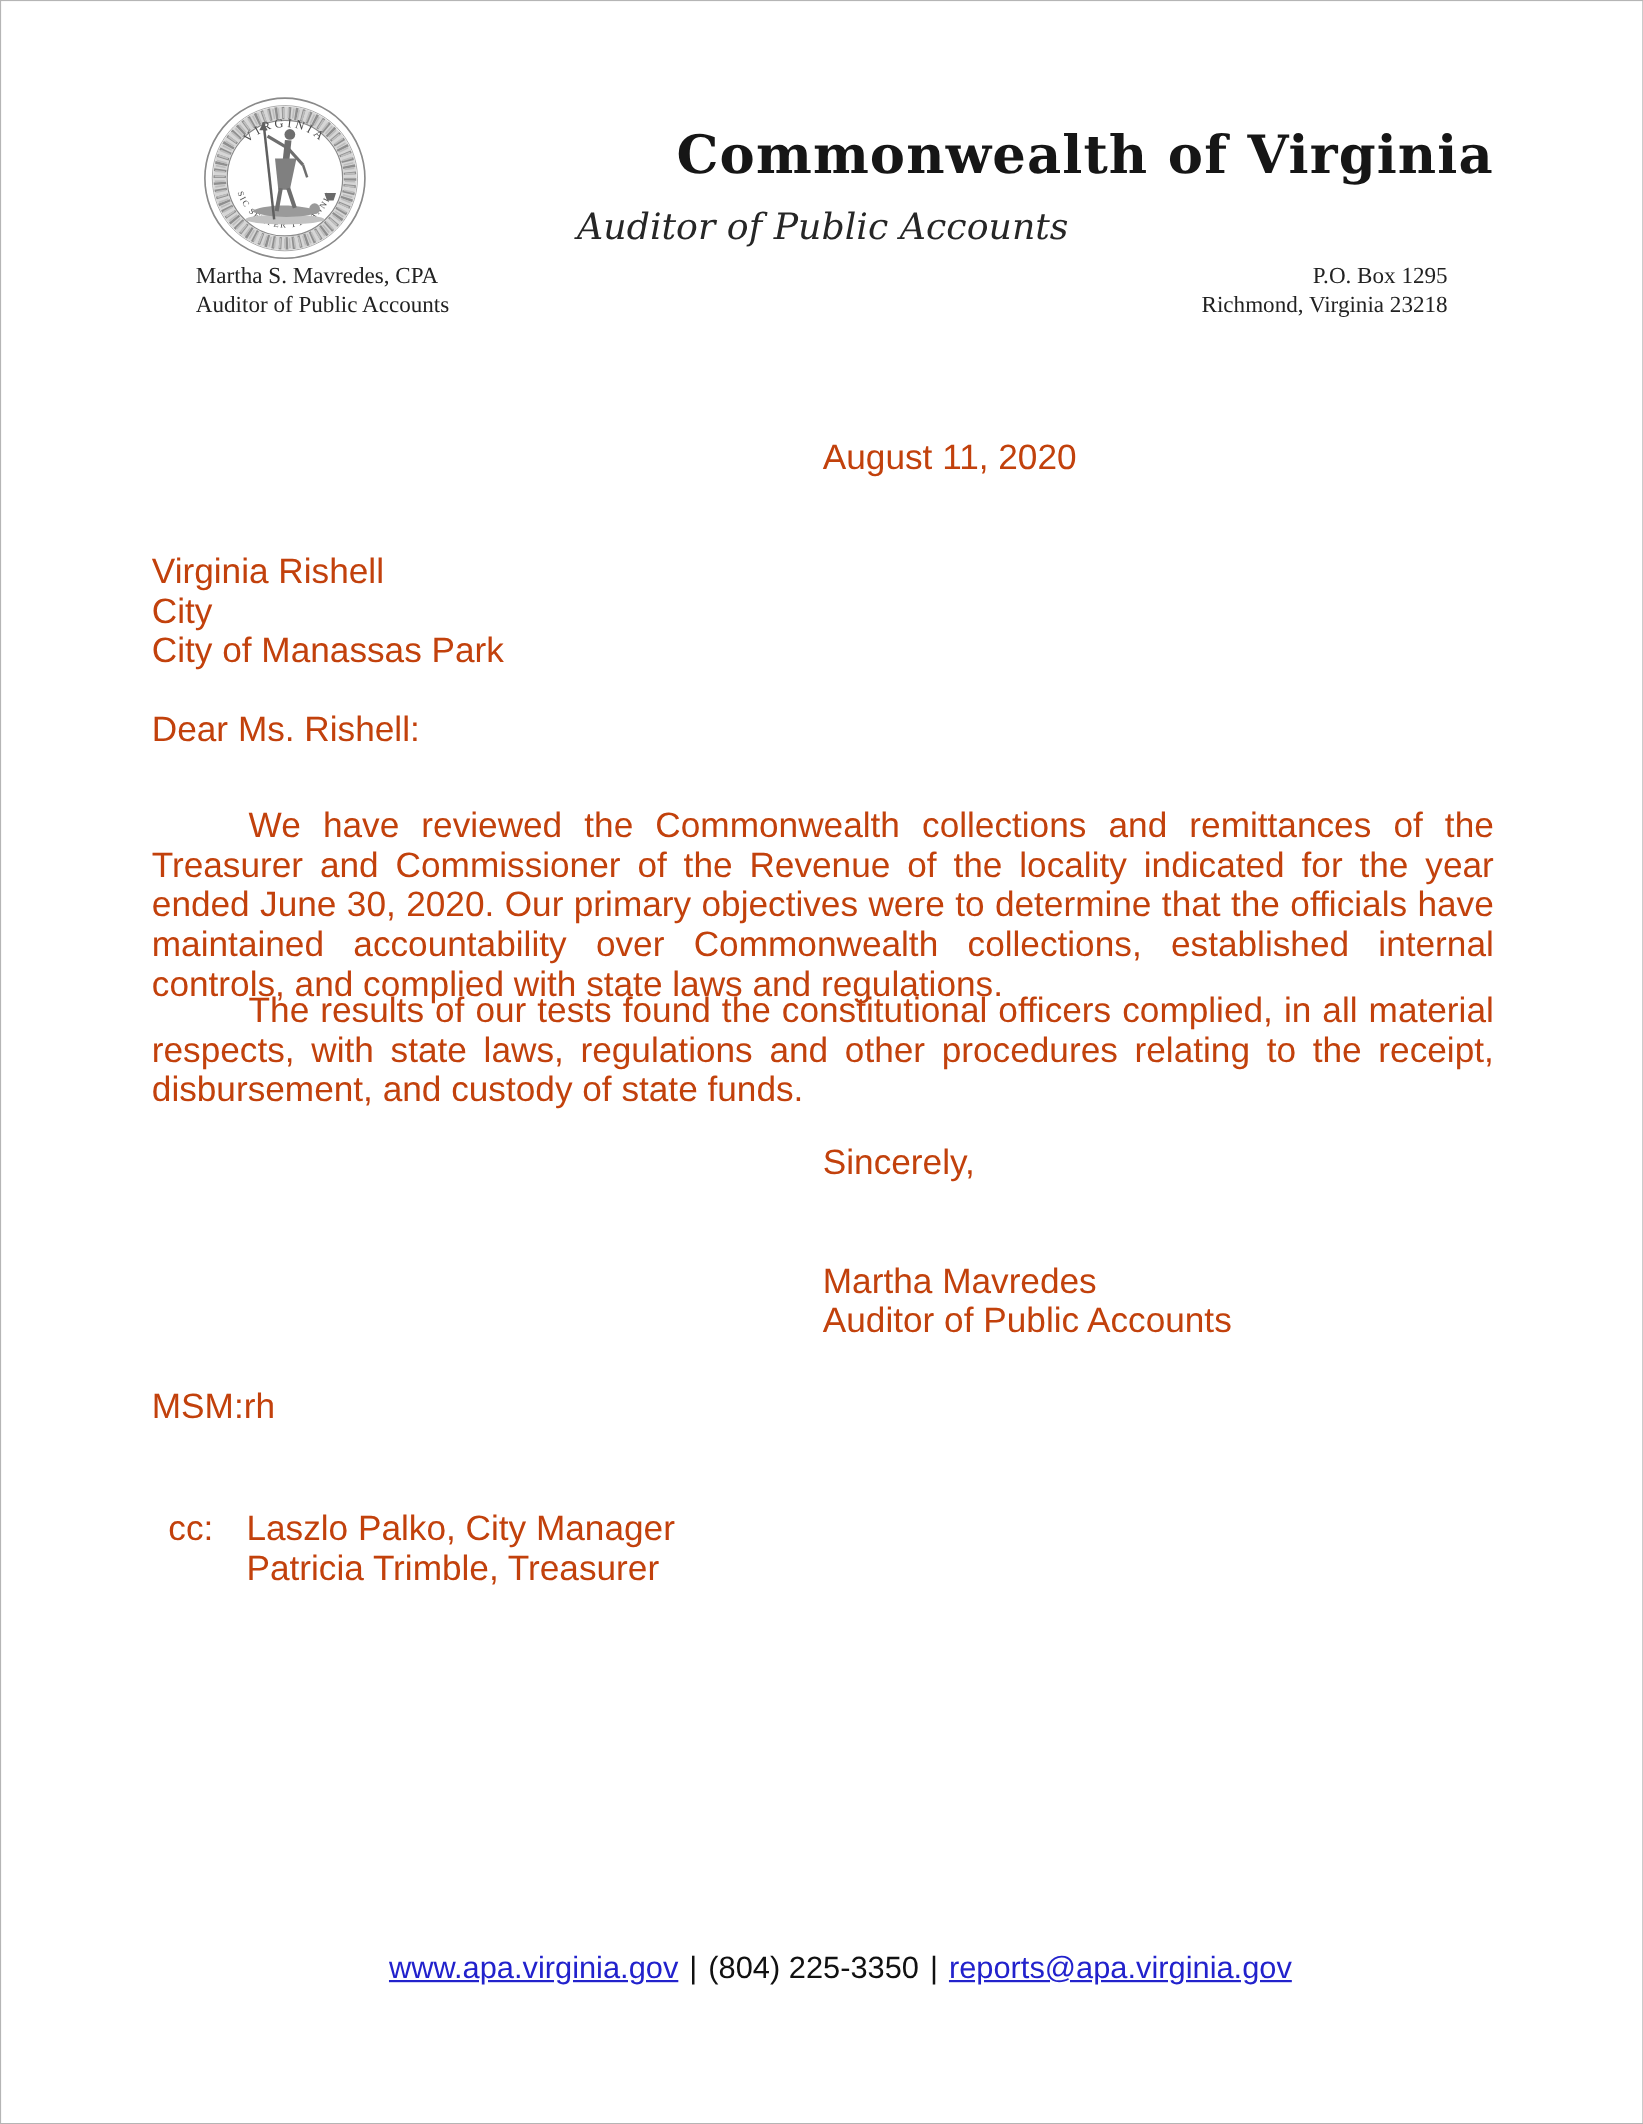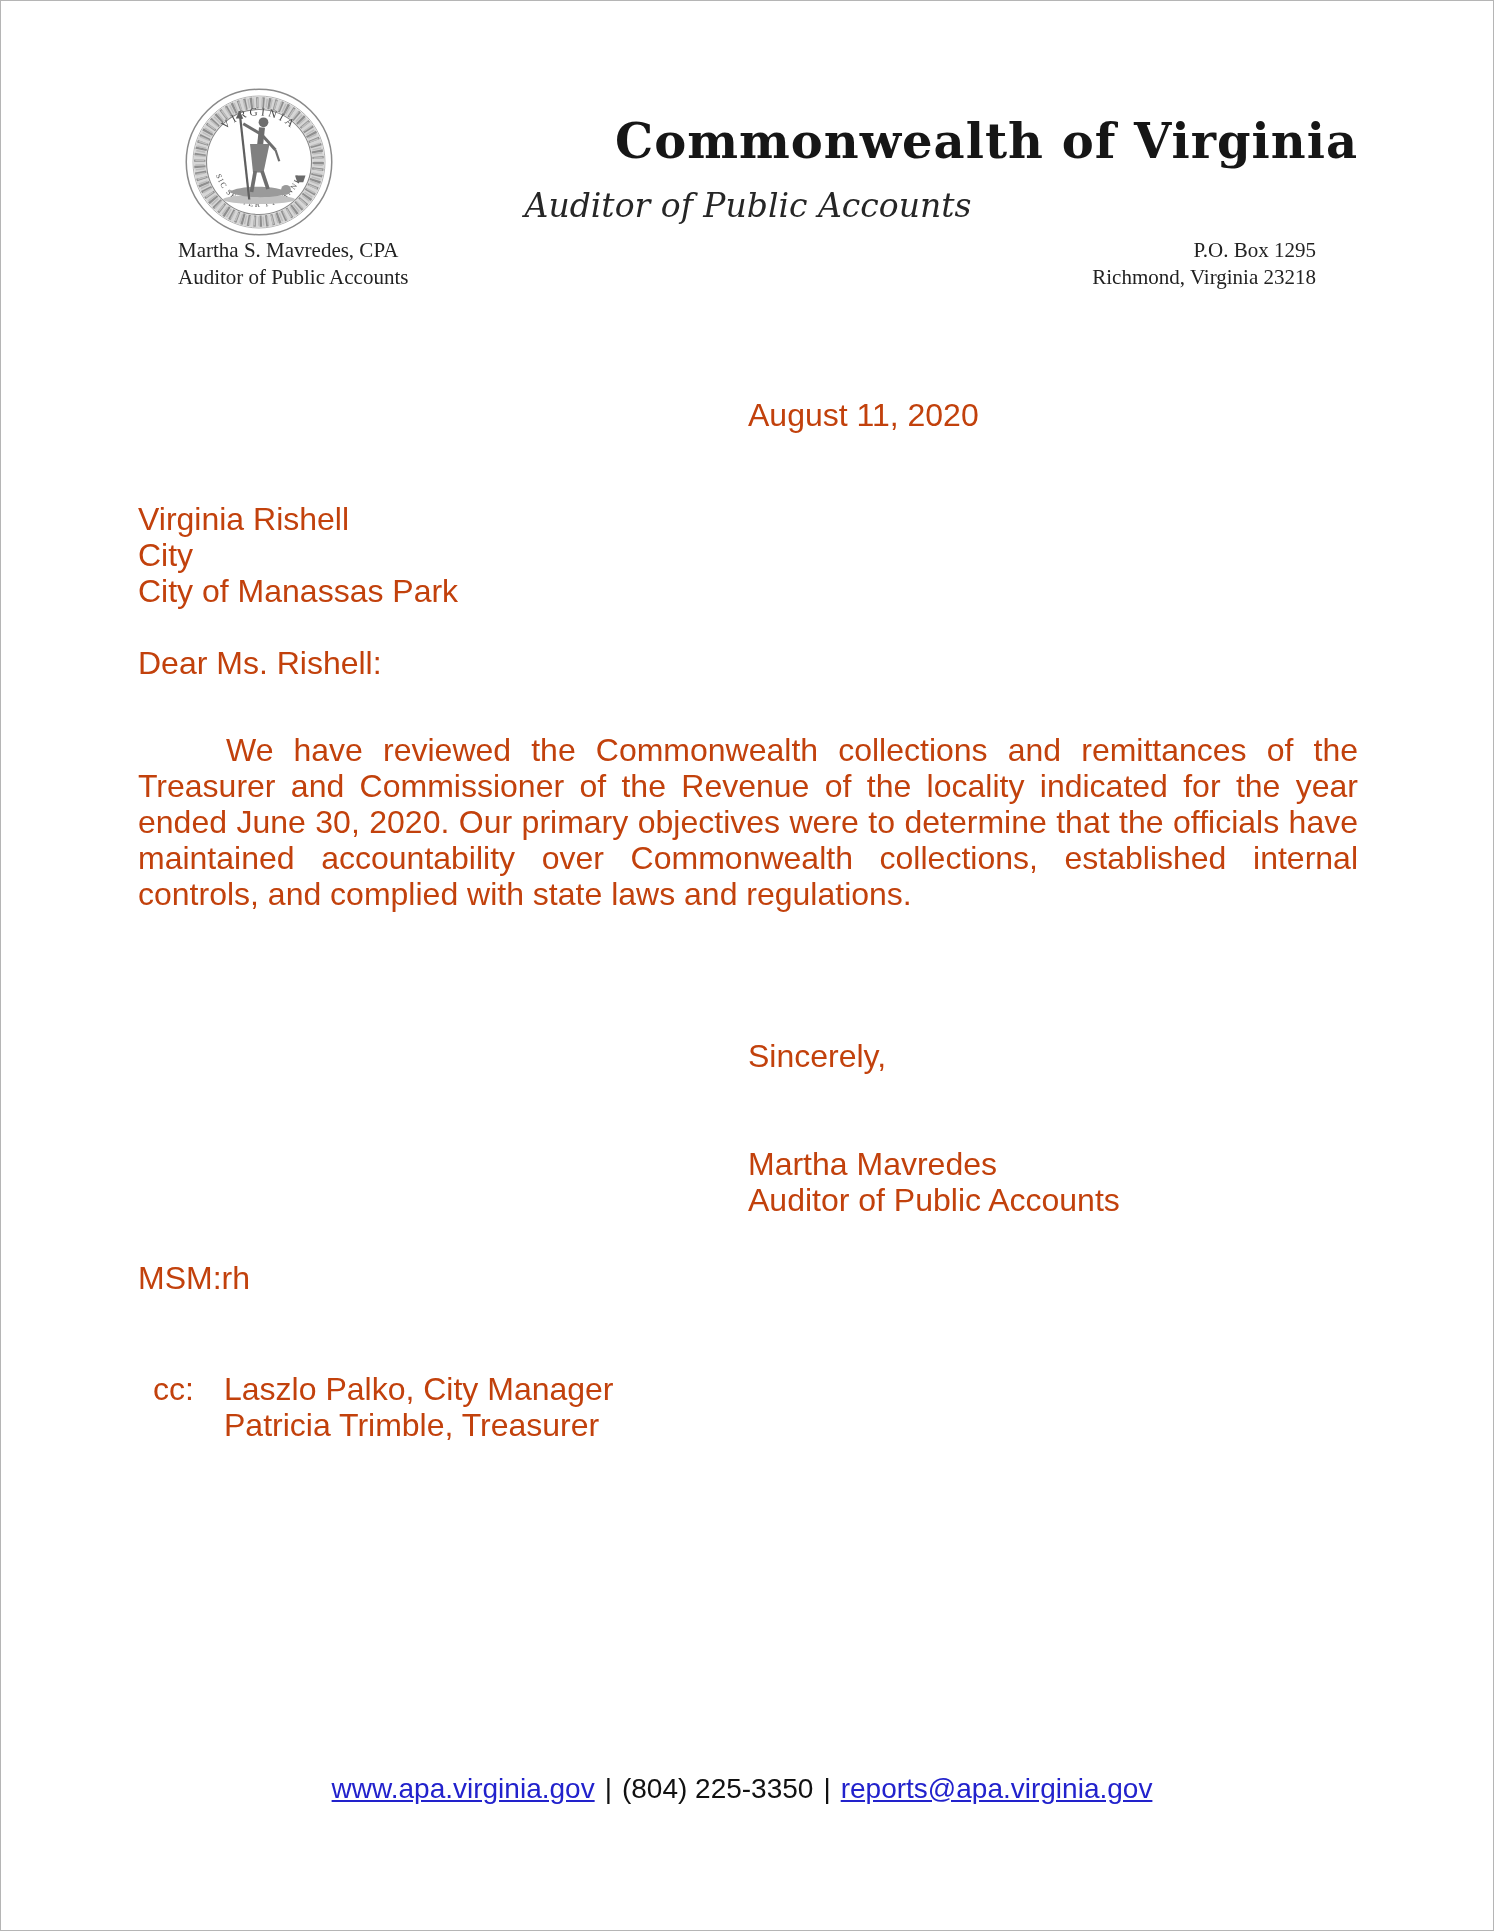--- a/index.html
+++ b/index.html
@@ -45,21 +45,21 @@
   .para{left:137px;width:1220px;text-align:justify;text-indent:88px;}
   .para1{top:719px;margin-top:12px;}
   .para2{top:899px;}
   .closing{left:747px;top:1037px;}
   .sigblock{left:747px;top:1145px;}
   .reference{left:137px;top:1259px;}
   .cc-label{left:137px;top:1370px;margin-left:15px;}
   .cc-items{left:223px;top:1370px;}
   
   .footer{
-    position:absolute;left:131px;top:1770px;width:1220px;
+    position:absolute;left:153px;top:1770px;width:1220px;
     text-align:center;font-size:28px;line-height:36px;color:#111;
   }
   .footer a{color:#2222CC;text-decoration:underline;}
   .footer .sep{color:#111;margin:0 10px;}
 </style>
 </head>
 <body>
 
 <div class="page">
 
@@ -115,20 +115,21 @@
 
   <div class="abs body-text recipient">
     <div>Virginia Rishell</div>
     <div>City</div>
     <div>City of Manassas Park</div>
   </div>
 
   <div class="abs body-text salutation">Dear Ms. Rishell:</div>
 
   <div class="abs body-text para para1">We have reviewed the Commonwealth collections and remittances of the Treasurer and Commissioner of the Revenue of the locality indicated for the year ended June 30, 2020.  Our primary objectives were to determine that the officials have maintained accountability over Commonwealth collections, established internal controls, and complied with state laws and regulations.</div>
+  <div class="abs body-text para para2">The results of our tests found the constitutional officers complied, in all material respects, with state laws, regulations and other procedures relating to the receipt, disbursement, and custody of state funds.</div>
 
   <div class="abs body-text closing">Sincerely,</div>
 
   <div class="abs body-text sigblock">
     <div>Martha Mavredes</div>
     <div>Auditor of Public Accounts</div>
   </div>
 
   <div class="abs body-text reference">MSM:rh</div>
 

